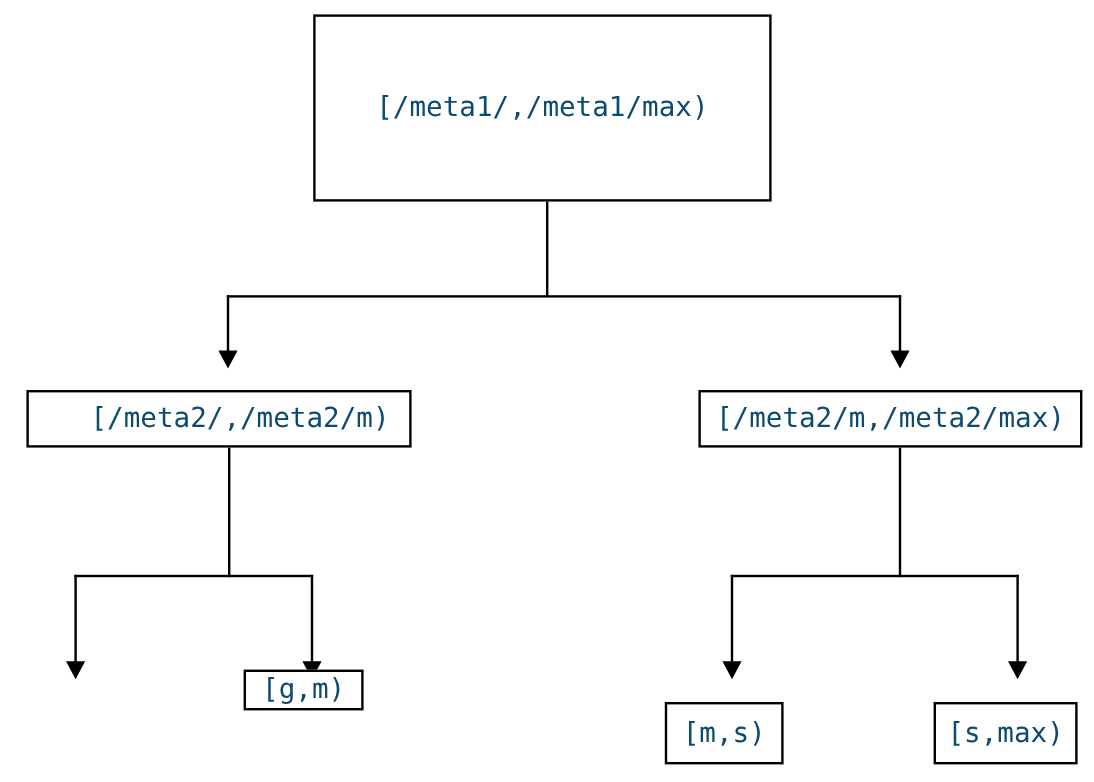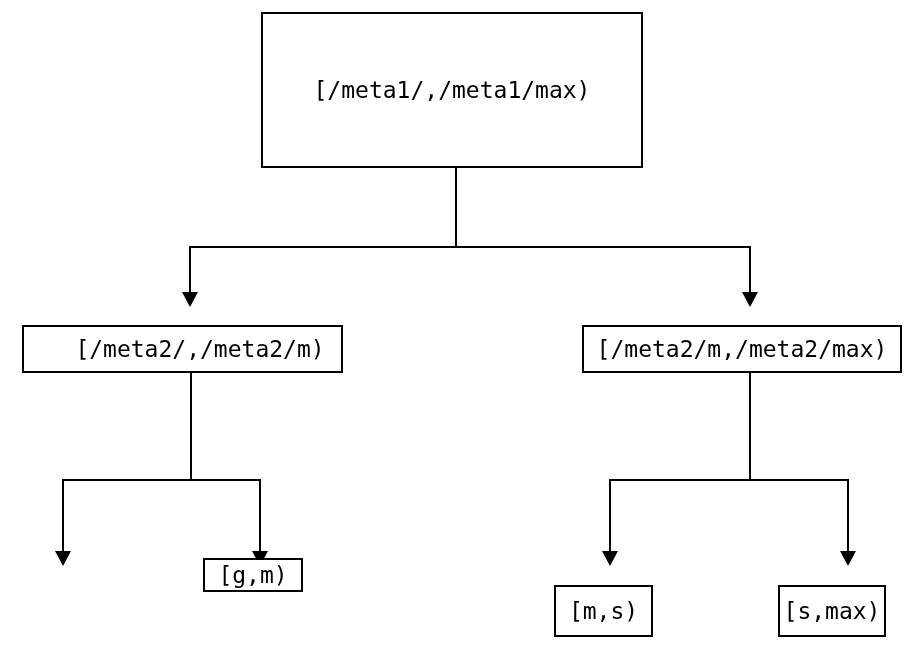--- a/index.html
+++ b/index.html
@@ -6,21 +6,21 @@
     margin: 0;
     padding: 0;
     background: #ffffff;
   }
   .canvas {
     position: relative;
     width: 912px;
     height: 652px;
     background: #ffffff;
     font-family: "DejaVu Sans Mono", "Liberation Mono", monospace;
-    color: #000000;
+    color: #0c4a6e;
     overflow: hidden;
   }
   .node {
     position: absolute;
     box-sizing: border-box;
     border: 2px solid #000000;
     background: #ffffff;
     display: flex;
     align-items: center;
     justify-content: center;
@@ -77,15 +77,15 @@
 
   <div class="node" style="left:22px; top:325px; width:321px; height:48px;padding-left:35px;">[/meta2/,/meta2/m)</div>
 
   <div class="node" style="left:582px; top:325px; width:320px; height:48px;text-align:right;">[/meta2/m,/meta2/max)</div>
 
 
   <div class="node" style="left:203px; top:558px; width:100px; height:34px;">[g,m)</div>
 
   <div class="node" style="left:554px; top:585px; width:99px; height:52px;text-align:right;">[m,s)</div>
 
-  <div class="node" style="left:778px; top:585px; width:108px; height:52px;">[s,max)</div>
+  <div class="node" style="left:778px; top:585px; width:120px; height:52px;">[s,max)</div>
 
 </div>
 
 </body></html>

